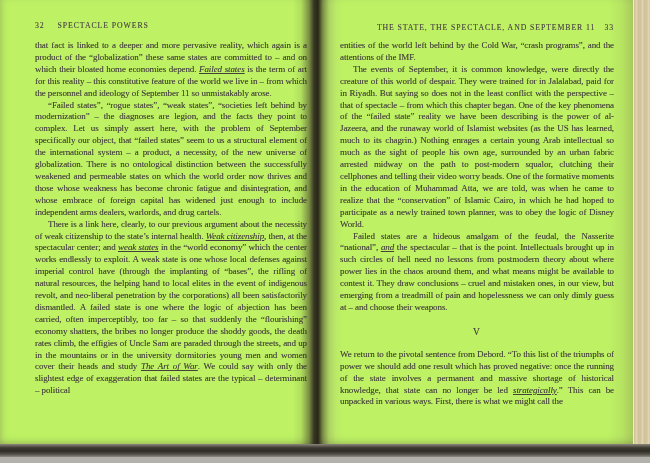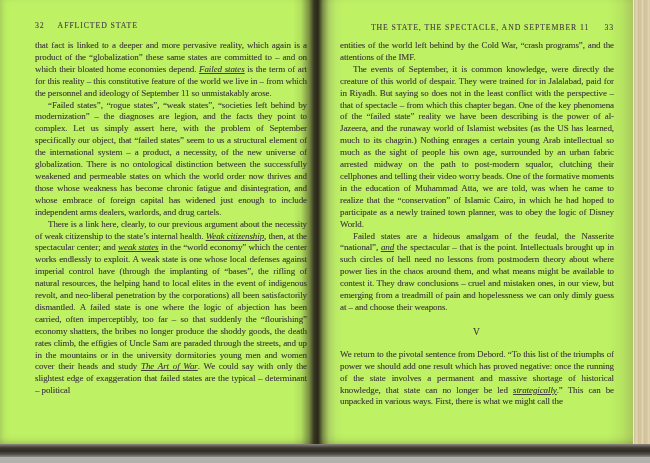--- a/index.html
+++ b/index.html
@@ -9,21 +9,21 @@
   }
   .book{
     position:absolute;left:0;top:0;width:650px;height:446px;background:#bef264;
     box-shadow: inset 5px 0 8px -4px rgba(100,95,85,0.28), inset 0 -7px 9px -5px rgba(90,85,70,0.5);
   }
   .page{position:absolute;top:0;height:446px;}
   .page-left{left:0;width:305px;}
   .page-right{left:330px;width:303px;}
   .header{position:absolute;display:flex;align-items:baseline;}
   .header-left{left:35px;top:21px;gap:13px;}
-  .header-right{top:23px;right:19px;gap:15px;justify-content:flex-end;}
+  .header-right{top:23px;right:19px;gap:9px;justify-content:flex-end;}
   .runhead,.pagenum{
     font-size:7.8px;letter-spacing:0.9px;color:#4e4b44;white-space:nowrap;
     text-shadow:0 0 0.5px rgba(78,75,68,0.55);
   }
   .body{position:absolute;top:40px;}
   .body-left{left:35px;width:272px;}
   .body-right{left:10px;width:274px;}
   .para{
     margin:0;text-align:justify;font-size:9px;line-height:11.9px;color:#45423b;
     letter-spacing:-0.1px;hyphens:auto;-webkit-hyphens:auto;
@@ -65,21 +65,21 @@
 </style>
 </head>
 <body>
 
 <div class="scan">
   <div class="book">
 
     <div class="page page-left">
       <div class="header header-left">
         <span class="pagenum">32</span>
-        <span class="runhead">AFFLICTED STATE</span>
+        <span class="runhead">SPECTACLE POWERS</span>
       </div>
       <div class="body body-left">
         <p class="para"><span>that fact is linked to a deeper and more pervasive reality, which again is a product of the “globalization” these same states are committed to – and on which their bloated home economies depend. </span><span class="it">Failed states</span><span> is the term of art for this reality – this constitutive feature of the world we live in – from which the personnel and ideology of September 11 so unmistakably arose.</span></p>
         <p class="para indent"><span>“Failed states”, “rogue states”, “weak states”, “societies left behind by modernization” – the diagnoses are legion, and the facts they point to complex. Let us simply assert here, with the problem of September specifically our object, that “failed states” seem to us a structural element of the international system – a product, a necessity, of the new universe of globalization. There is no ontological distinction between the successfully weakened and permeable states on which the world order now thrives and those whose weakness has become chronic fatigue and disintegration, and whose embrace of foreign capital has widened just enough to include independent arms dealers, warlords, and drug cartels.</span></p>
         <p class="para indent"><span>There is a link here, clearly, to our previous argument about the necessity of weak citizenship to the state’s internal health. </span><span class="it">Weak citizenship</span><span>, then, at the spectacular center; and </span><span class="it">weak states</span><span> in the “world economy” which the center works endlessly to exploit. A weak state is one whose local defenses against imperial control have (through the implanting of “bases”, the rifling of natural resources, the helping hand to local elites in the event of indigenous revolt, and neo-liberal penetration by the corporations) all been satisfactorily dismantled. A failed state is one where the logic of abjection has been carried, often imperceptibly, too far – so that suddenly the “flourishing” economy shatters, the bribes no longer produce the shoddy goods, the death rates climb, the effigies of Uncle Sam are paraded through the streets, and up in the mountains or in the university dormitories young men and women cover their heads and study </span><span class="it">The Art of War</span><span>. We could say with only the slightest edge of exaggeration that failed states are the typical – determinant – political</span></p>
       </div>
     </div>
 
     <div class="page page-right">
       <div class="header header-right">

